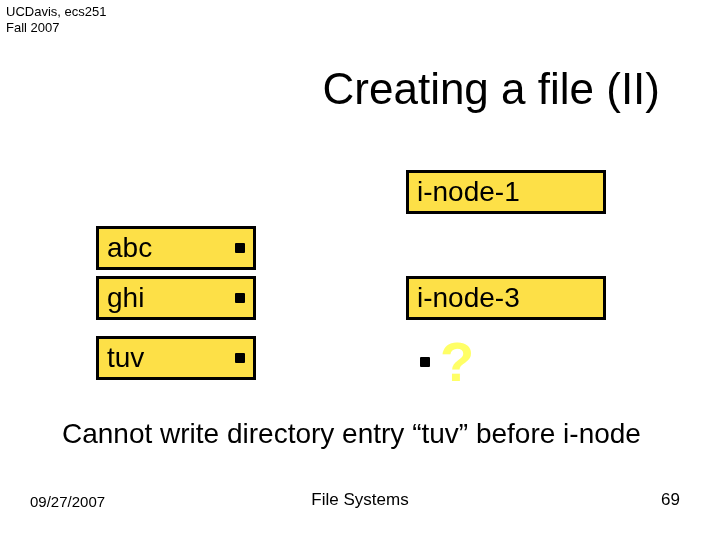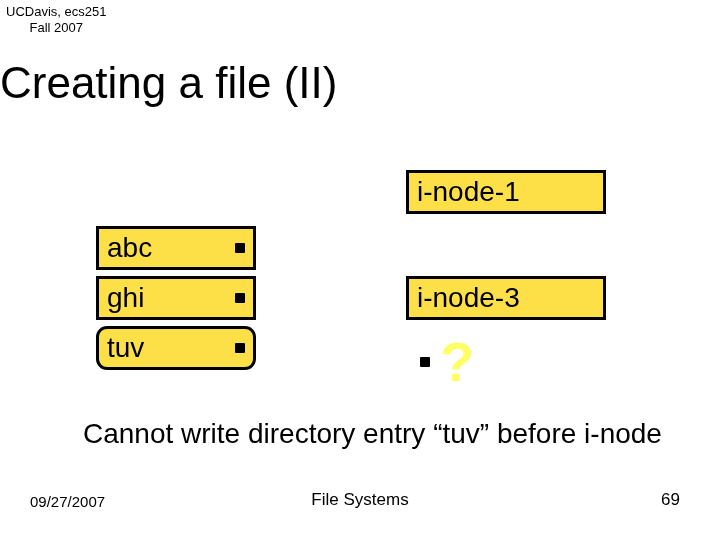--- a/index.html
+++ b/index.html
@@ -12,28 +12,27 @@
     position: relative;
     overflow: hidden;
   }
   .header {
     position: absolute;
     top: 4px;
     left: 6px;
     font-size: 13px;
     line-height: 1.2;
     color: #000;
-    text-align: center;
   }
   .title {
     position: absolute;
-    top: 58px;
+    top: 64px;
     left: 0;
     width: 660px;
-    text-align: left;
+    text-align: right;
     font-size: 44px;
     color: #000;
     letter-spacing: 0px;
   }
   .box {
     position: absolute;
     border: 3px solid #000;
     background: #fde047;
     font-size: 28px;
     color: #000;
@@ -78,21 +77,20 @@
     line-height: 1;
   }
   .caption {
     position: absolute;
     left: 62px;
     top: 418px;
     width: 620px;
     font-size: 28px;
     color: #000;
     line-height: 1.15;
-    margin-left: 21px;
   }
   .footer-left {
     position: absolute;
     left: 30px;
     bottom: 30px;
     font-size: 15px;
     color: #000000;
   }
   .footer-center {
     position: absolute;
@@ -127,21 +125,21 @@
 </div>
 
 <div class="box dir-row" style="left:96px; top:226px;">
   <span>abc</span>
   <span class="dot"></span>
 </div>
 <div class="box dir-row" style="left:96px; top:276px;text-align:right;">
   <span>ghi</span>
   <span class="dot"></span>
 </div>
-<div class="box dir-row" style="left:96px; top:326px;border-radius:11px;">
+<div class="box dir-row" style="left:96px; top:336px;">
   <span>tuv</span>
   <span class="dot"></span>
 </div>
 
 <div class="box inode-box" style="left:406px; top:276px;">
   <span>i-node-3</span>
 </div>
 
 <div class="question-row" style="left:420px; top:334px;">
   <span class="dot"></span>

